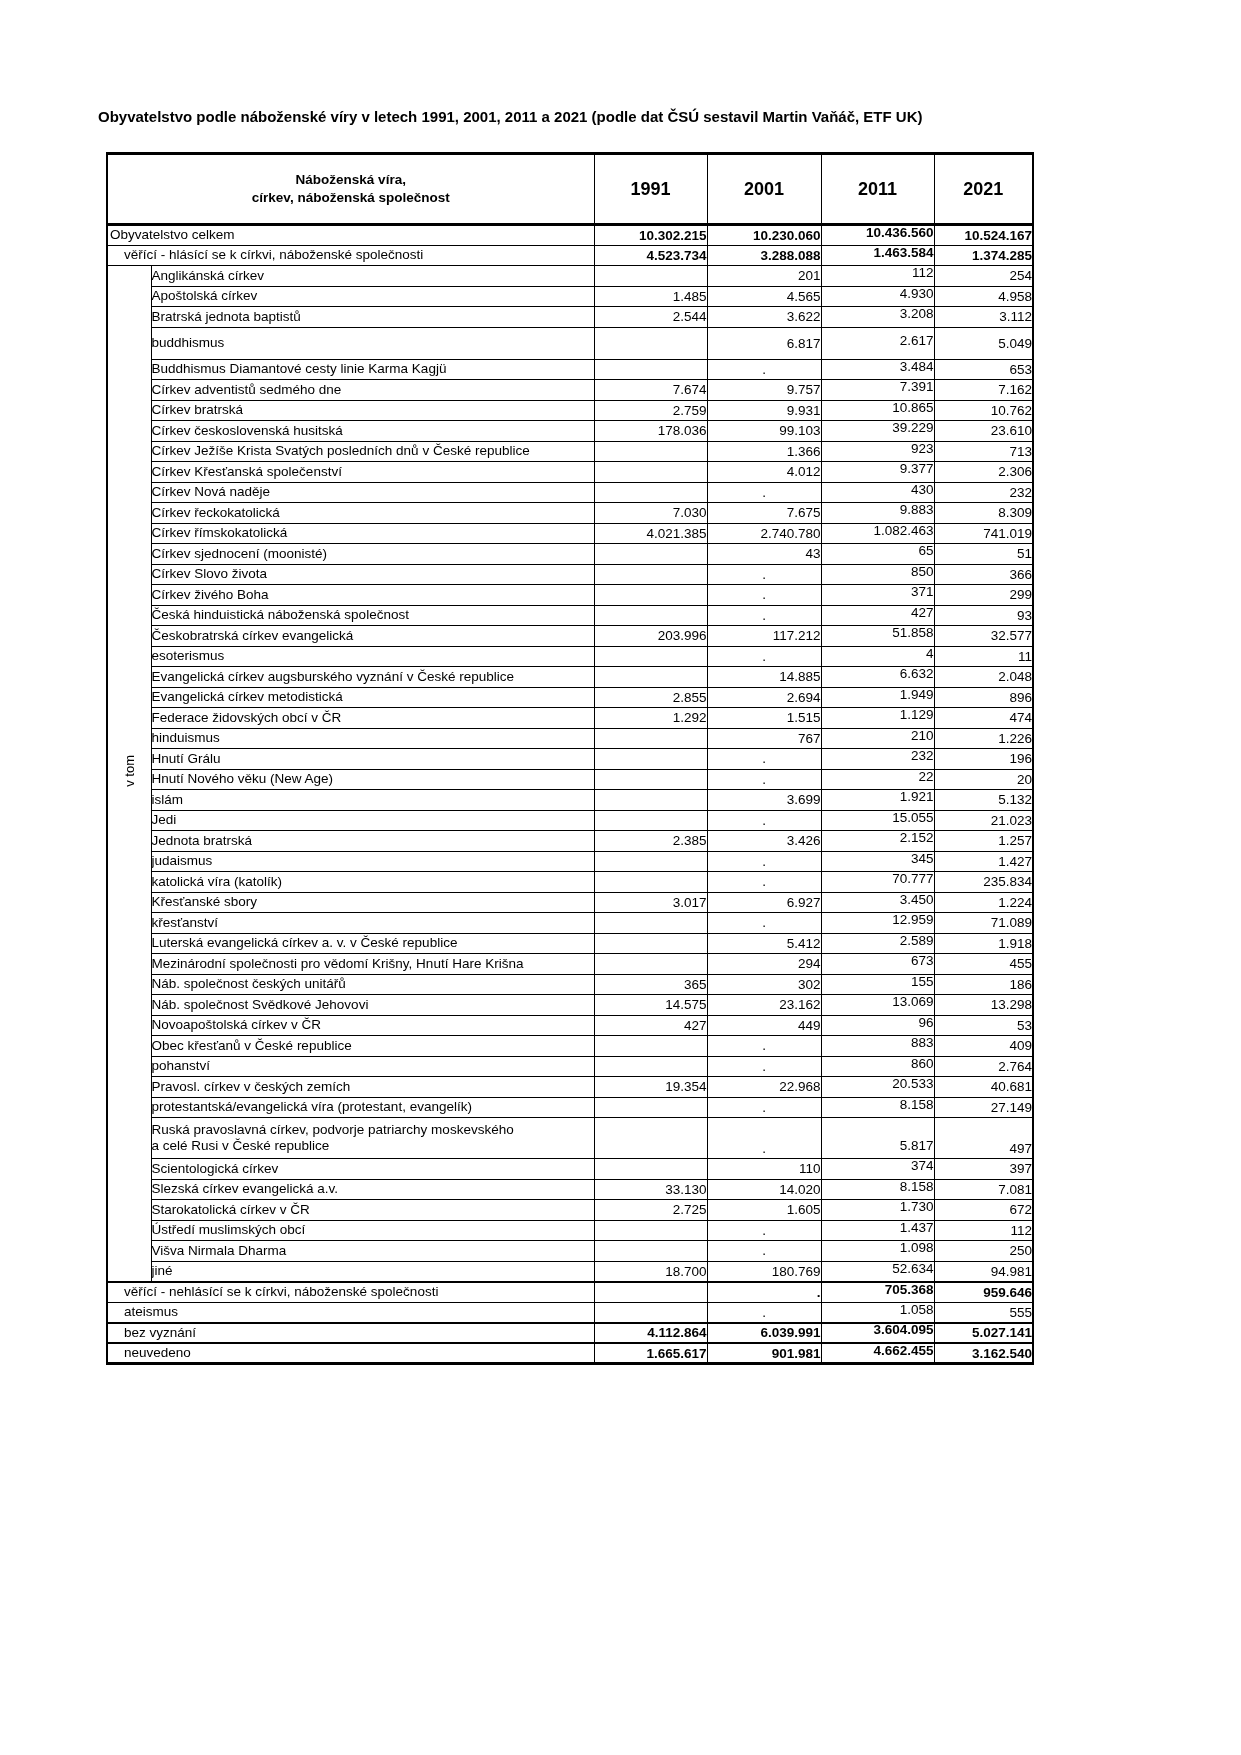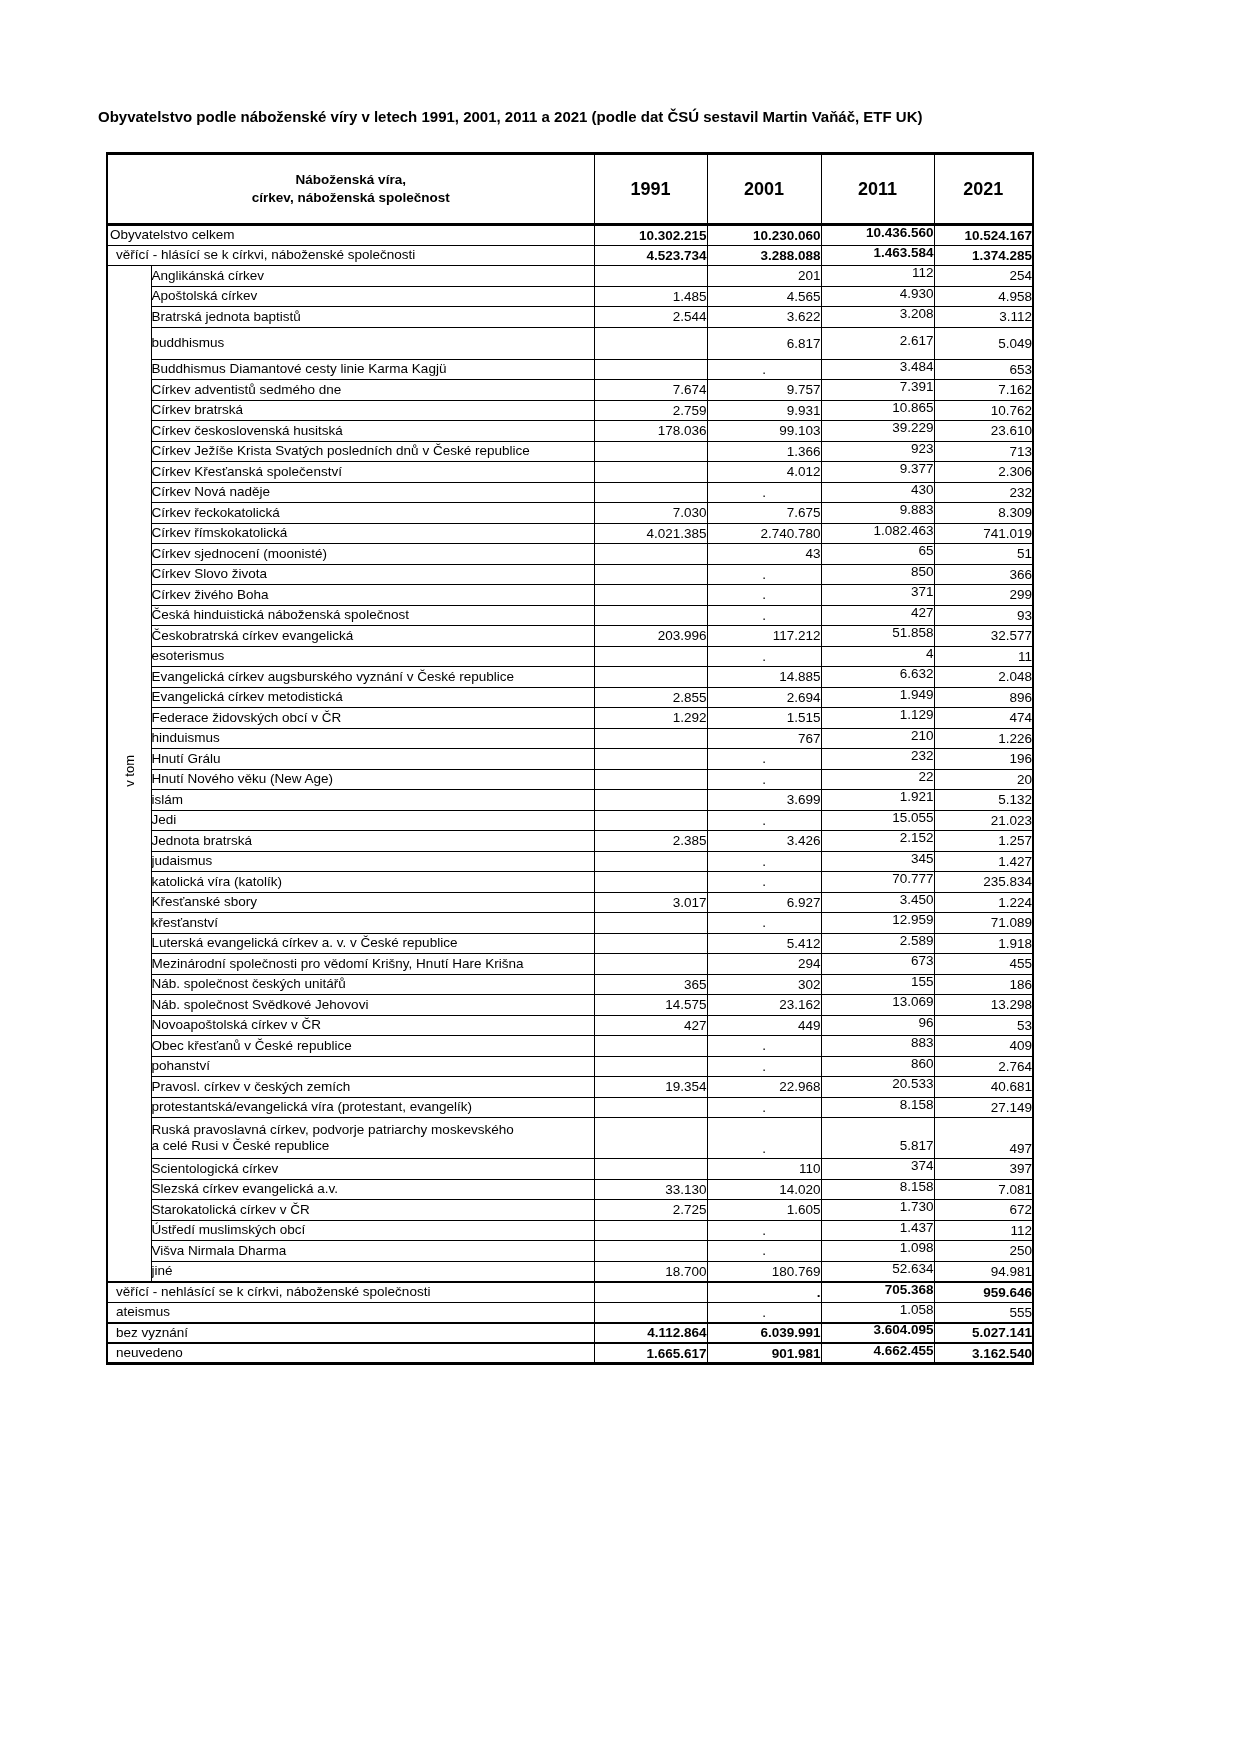--- a/index.html
+++ b/index.html
@@ -50,21 +50,21 @@
   thead th.hlabel { font-size: 13.5px; line-height: 1.35; }
   td.label {
     font-size: 13.5px;
     text-align: left;
     vertical-align: middle;
     padding-left: 3px;
     white-space: pre-line;
     line-height: 1.15;
   }
   td.label.indent0 { padding-left: 2px; }
-  td.label.indent1 { padding-left: 8px; }
+  td.label.indent1 { padding-left: 16px; }
   td.vtom {
     text-align: center;
     vertical-align: middle;
   }
   td.vtom span {
     display: inline-block;
     writing-mode: vertical-rl;
     transform: rotate(180deg);
     font-size: 13px;
   }

